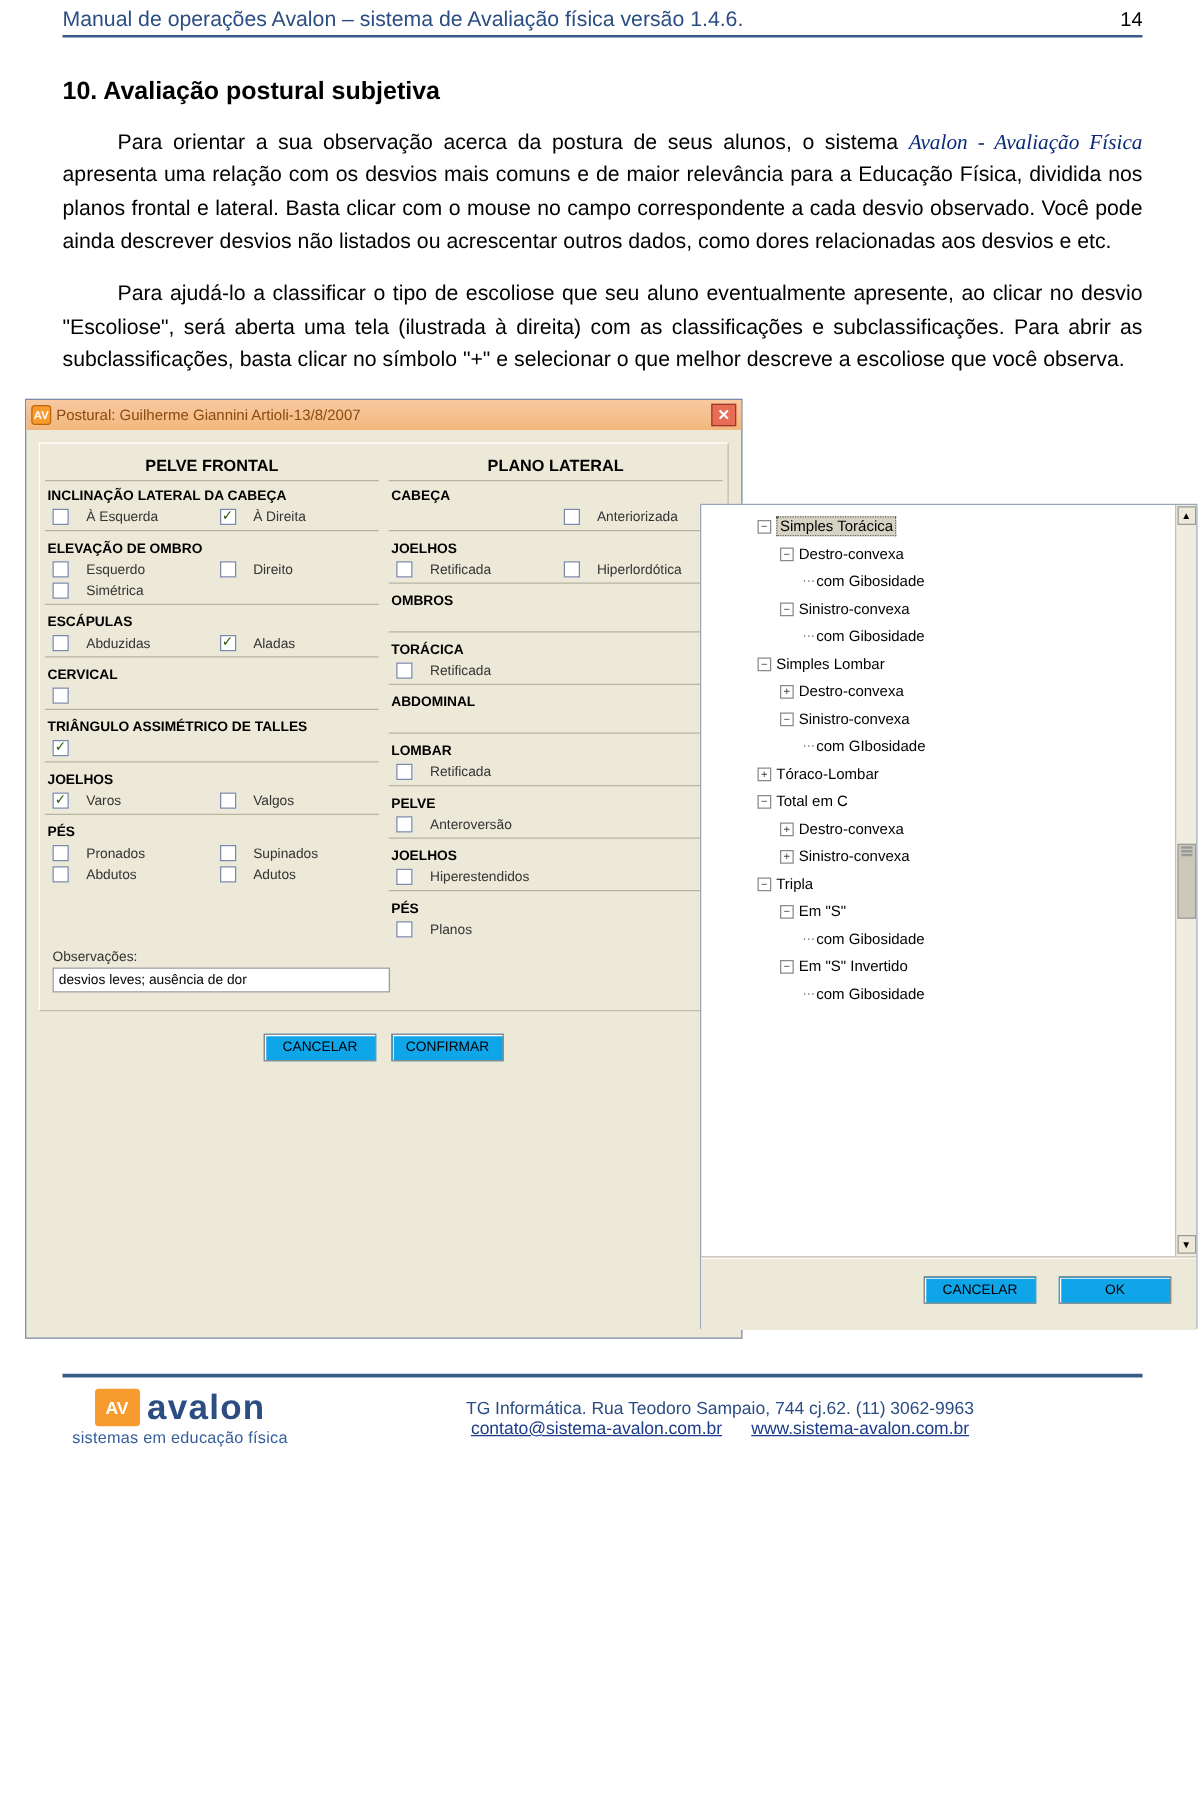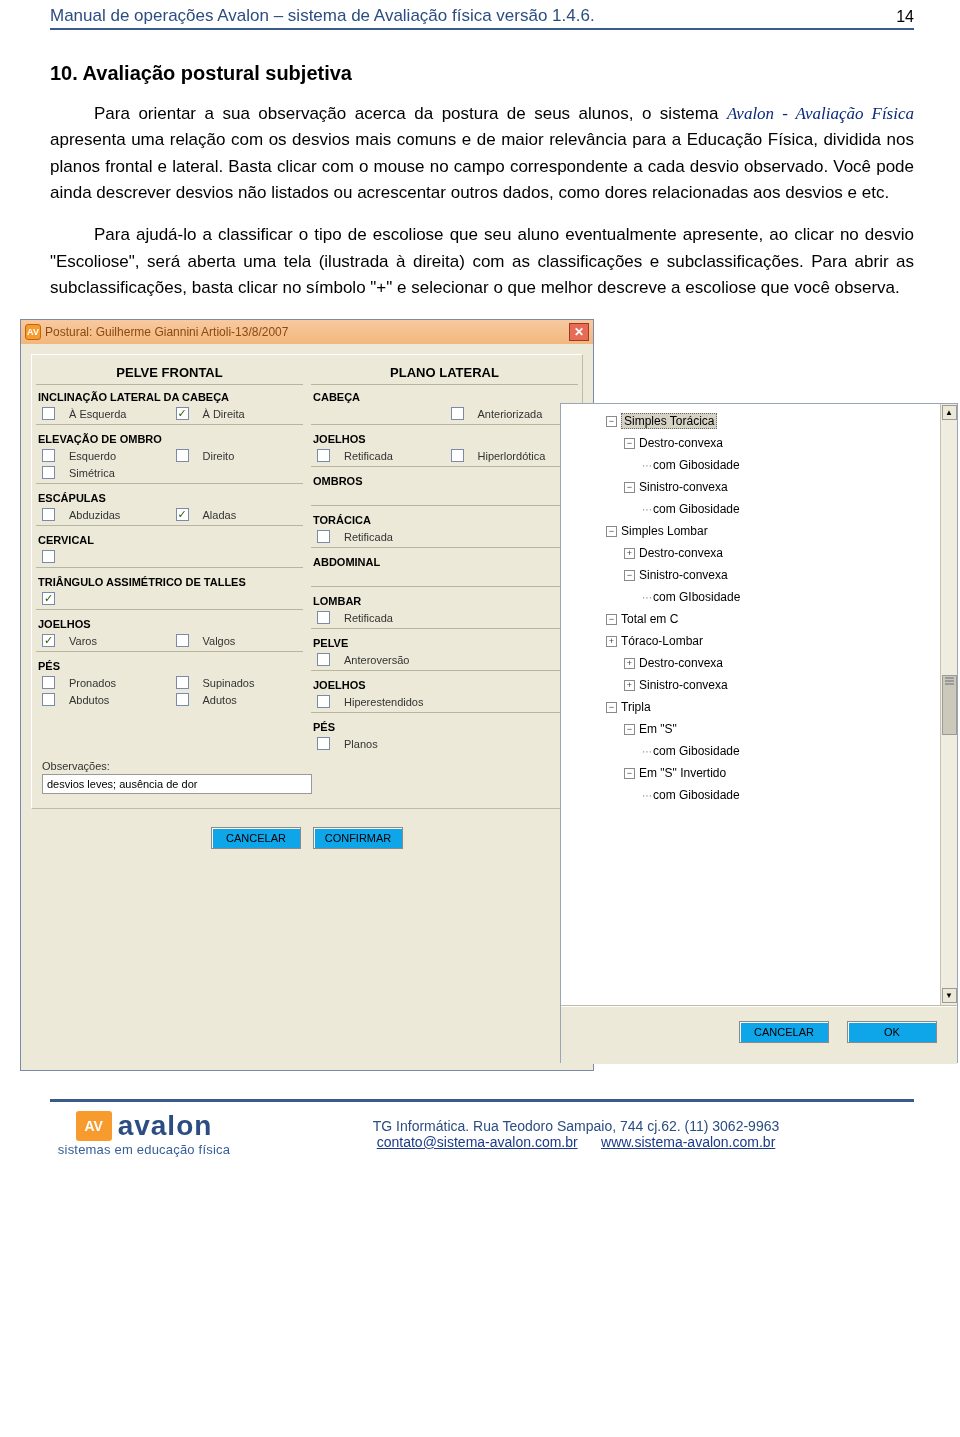--- a/index.html
+++ b/index.html
@@ -374,27 +374,27 @@
               <span>Sinistro-convexa</span>
             </div>
           <div class="node">
               <span class="spacer"></span>
               <span class="spacer"></span>
               <span class="dots">⋯</span>
               <span>com GIbosidade</span>
             </div>
 
           <div class="node">
-              <span class="exp"></span>
-              <span>Total em C</span>
-            </div>
-
-          <div class="node">
               <span class="exp plus"></span>
               <span>Tóraco-Lombar</span>
+            </div>
+
+          <div class="node">
+              <span class="exp"></span>
+              <span>Total em C</span>
             </div>
           <div class="node">
               <span class="spacer"></span>
               <span class="exp plus"></span>
               <span>Destro-convexa</span>
             </div>
           <div class="node">
               <span class="spacer"></span>
               <span class="exp plus"></span>
               <span>Sinistro-convexa</span>

